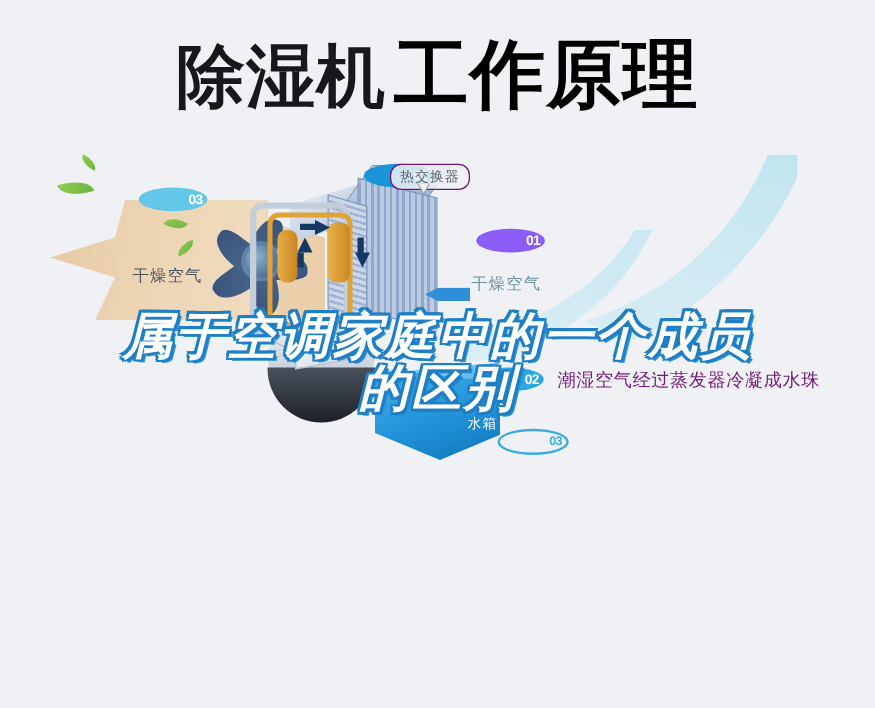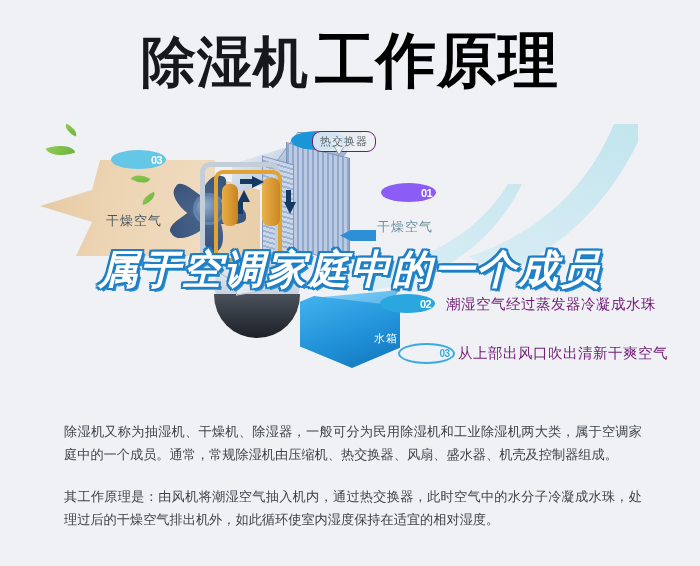--- a/index.html
+++ b/index.html
@@ -289,26 +289,22 @@
     <div class="bubble">热交换器</div>
     <div class="bubble-stem"></div>
 
     <div class="badge lt" style="left:381px;top:65px;width:19px;height:19px;background:#8b5cf6;">01</div>
     <div class="ill-text cy" style="left:377px;top:100px;">干燥空气</div>
 
     <div class="badge dk" style="left:380px;top:176px;width:19px;height:19px;background:#2aa7de;">02</div>
     <div class="caption" style="left:414px;top:177px;">潮湿空气经过蒸发器冷凝成水珠</div>
 
     <div class="badge out" style="left:398px;top:225px;width:17px;height:17px;font-size:10px;">03</div>
-    <div class="caption" style="left:426px;top:226px;">从上部出风口吹出清新干爽空气</div>
 
     <div class="wm" style="top:130px;">
       <span>属于空调家庭中的一个成员</span>
+      <span class="l2">的区别</span>
     </div>
 
   </div>
 
-  <div id="copy">
-    <p class="para">除湿机又称为抽湿机、干燥机、除湿器，一般可分为民用除湿机和工业除湿机两大类，属于空调家庭中的一个成员。通常，常规除湿机由压缩机、热交换器、风扇、盛水器、机壳及控制器组成。</p>
-    <p class="para second"><span class="lead">其工作原理是：</span><span>由风机将潮湿空气抽入机内，通过热交换器，此时空气中的水分子冷凝成水珠，处理过后的干燥空气排出机外，如此循环使室内湿度保持在适宜的相对湿度。</span></p>
-  </div>
 
 </div>
 
 </body></html>

